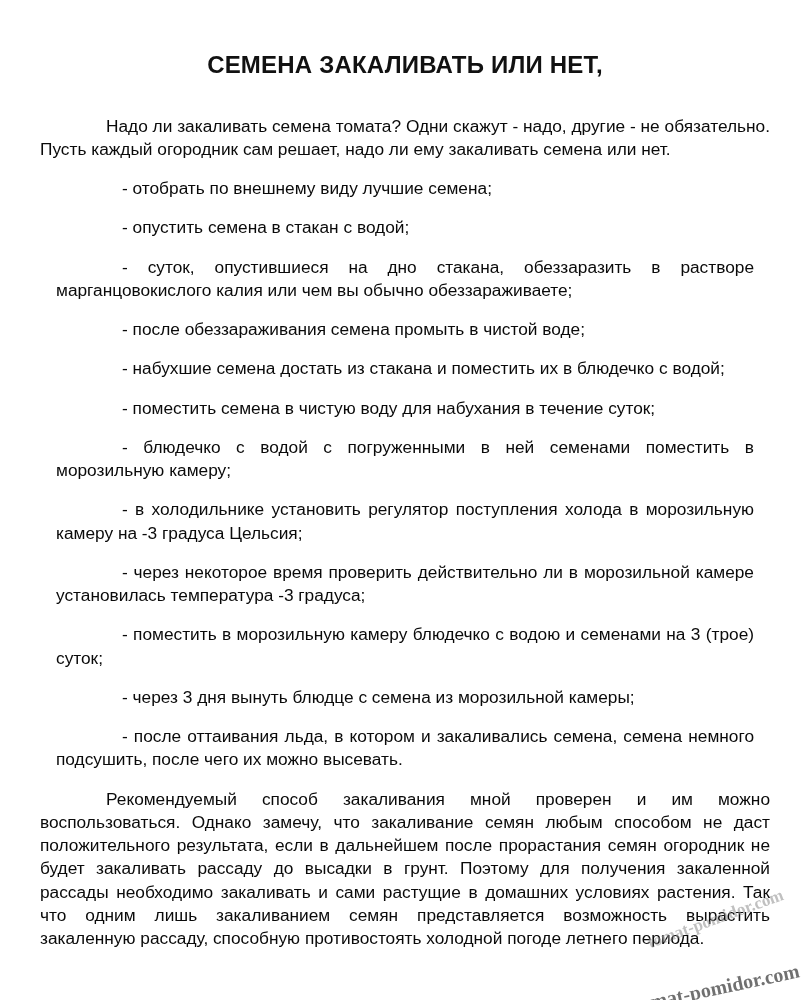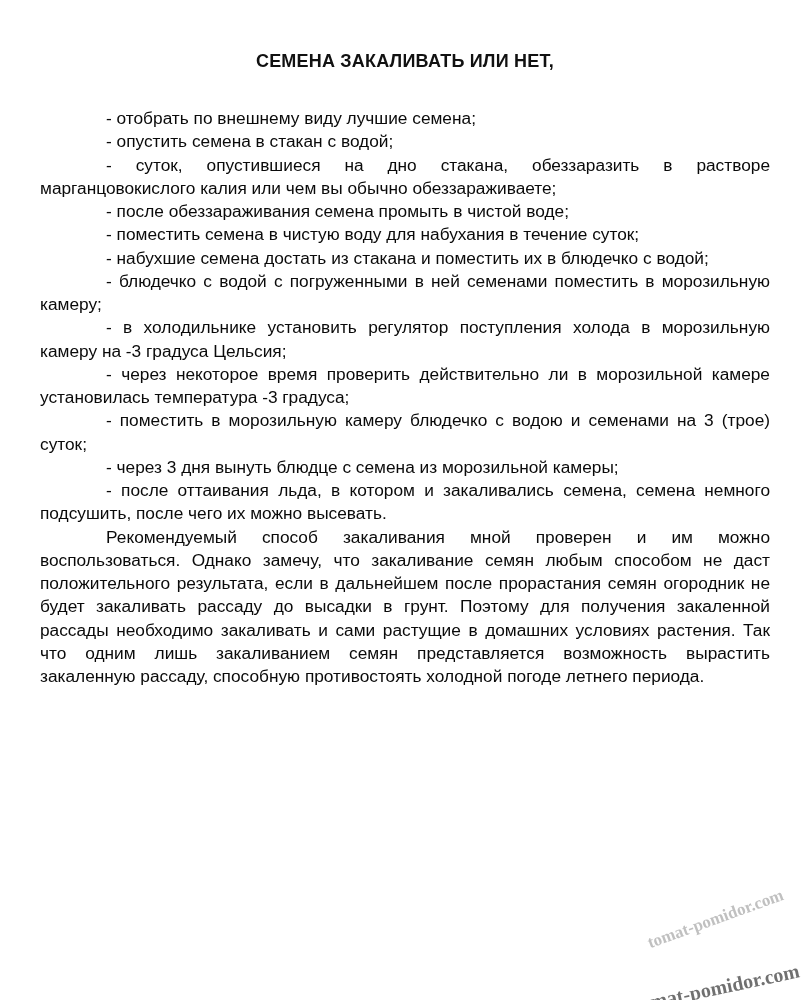--- a/index.html
+++ b/index.html
@@ -18,21 +18,21 @@
   .page {
     position: relative;
     width: 810px;
     height: 1000px;
     box-sizing: border-box;
     padding: 50px 40px 20px 40px;
   }
   .doc-title {
     text-align: center;
     font-weight: bold;
-    font-size: 18px;
+    font-size: 24px;
     letter-spacing: 0.2px;
     line-height: 1.28;
     margin: 0 0 34px 0;
     color: #111;
   }
   .doc-title .line {
     display: block;
     white-space: pre;
   }
   .body-text {
@@ -41,21 +41,21 @@
     color: #0a0a0a;
     text-align: justify;
     text-justify: inter-word;
   }
   .para {
     margin: 0;
     text-indent: 66px;
     text-align: justify;
   }
   .bullet-line {
-    margin: 0;
+    margin: 16px;
     text-indent: 66px;
     text-align: justify;
   }
   .watermark {
     position: absolute;
     color: #555;
     font-weight: bold;
     font-family: "Liberation Serif", serif;
     white-space: nowrap;
     opacity: 0.72;
@@ -83,28 +83,29 @@
 <body>
 
 <div class="page">
 
   <h1 class="doc-title">
     <span class="line">СЕМЕНА ЗАКАЛИВАТЬ ИЛИ НЕТ,</span>
   </h1>
 
   <div class="body-text">
 
+    <p class="para">Надо ли закаливать семена  томата? Одни  скажут  -  надо, другие - не обязательно. Пусть каждый огородник сам решает, надо ли ему закаливать семена или нет.</p>
 
 
     <p class="bullet-line">- отобрать по внешнему виду лучшие семена;</p>
     <p class="bullet-line">- опустить семена в  стакан с водой;</p>
     <p class="bullet-line">-  суток, опустившиеся на дно стакана, обеззаразить в растворе марганцовокислого калия или чем вы обычно обеззараживаете;</p>
     <p class="bullet-line">- после обеззараживания семена промыть в чистой воде;</p>
+    <p class="bullet-line">- набухшие семена достать из стакана  и поместить их в блюдечко с водой;</p>
     <p class="bullet-line">- поместить семена в чистую воду для набухания в течение суток;</p>
-    <p class="bullet-line">- набухшие семена достать из стакана  и поместить их в блюдечко с водой;</p>
     <p class="bullet-line">-  блюдечко  с  водой  с  погруженными  в  ней  семенами  поместить  в морозильную камеру;</p>
     <p class="bullet-line">-   в    холодильнике  установить  регулятор  поступления  холода  в морозильную камеру на -3 градуса Цельсия;</p>
     <p class="bullet-line">- через некоторое время проверить действительно ли в морозильной камере установилась температура -3 градуса;</p>
     <p class="bullet-line">- поместить в морозильную камеру блюдечко с водою и семенами на 3 (трое) суток;</p>
     <p class="bullet-line">- через 3 дня вынуть блюдце с семена из морозильной камеры;</p>
     <p class="bullet-line">- после оттаивания льда, в котором и закаливались семена, семена немного подсушить, после чего их можно высевать.</p>
 
     <p class="para">Рекомендуемый  способ  закаливания  мной  проверен  и  им  можно воспользоваться. Однако замечу, что закаливание семян  любым способом не даст положительного результата, если в дальнейшем после прорастания семян огородник не будет закаливать рассаду до высадки в грунт. Поэтому для получения закаленной рассады необходимо закаливать и сами растущие в домашних условиях растения.  Так что одним лишь закаливанием семян представляется  возможность  вырастить  закаленную  рассаду,  способную противостоять холодной погоде летнего периода.</p>
 
   </div>

